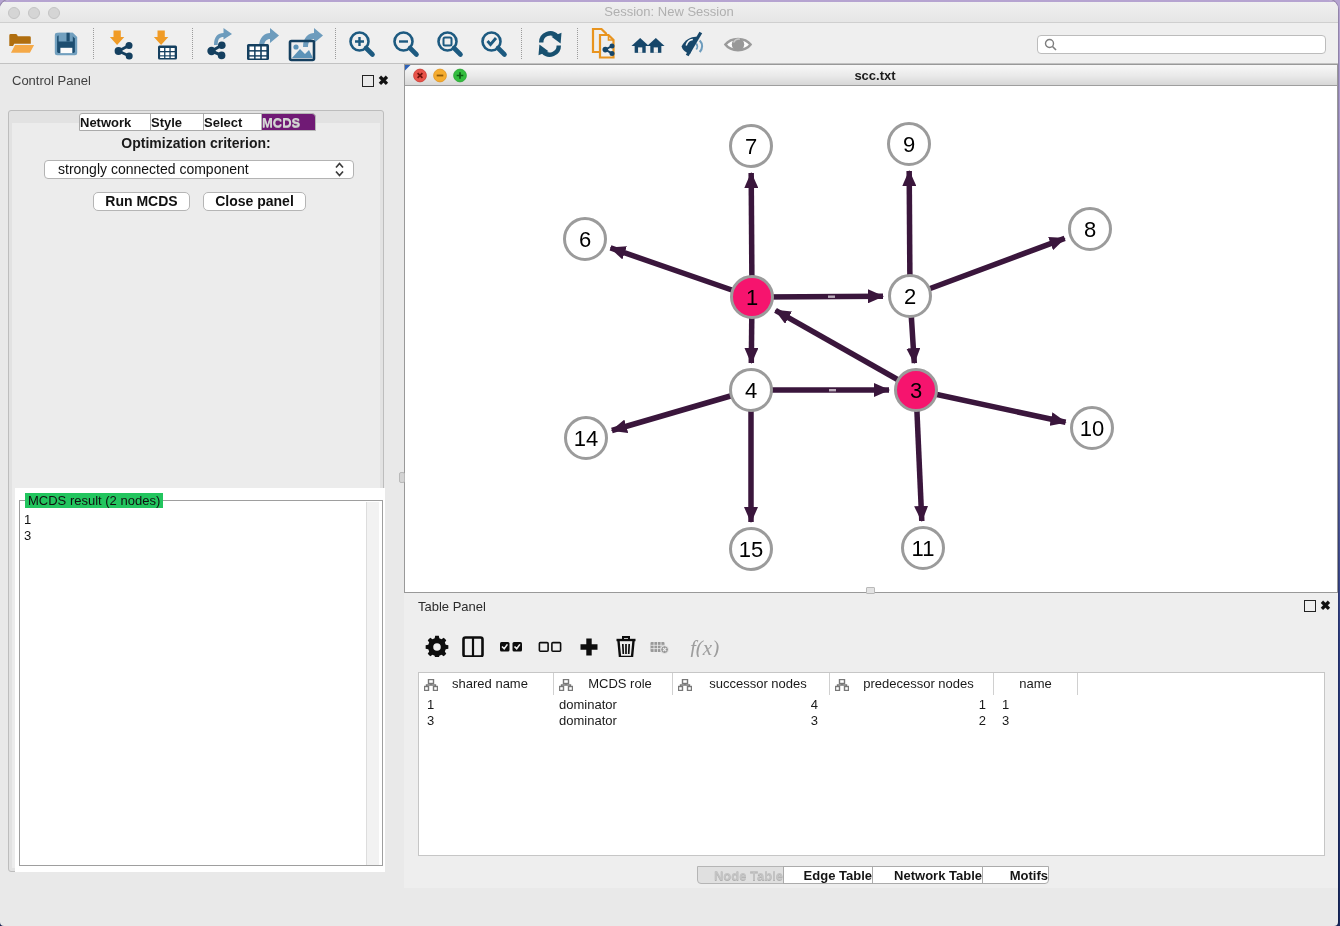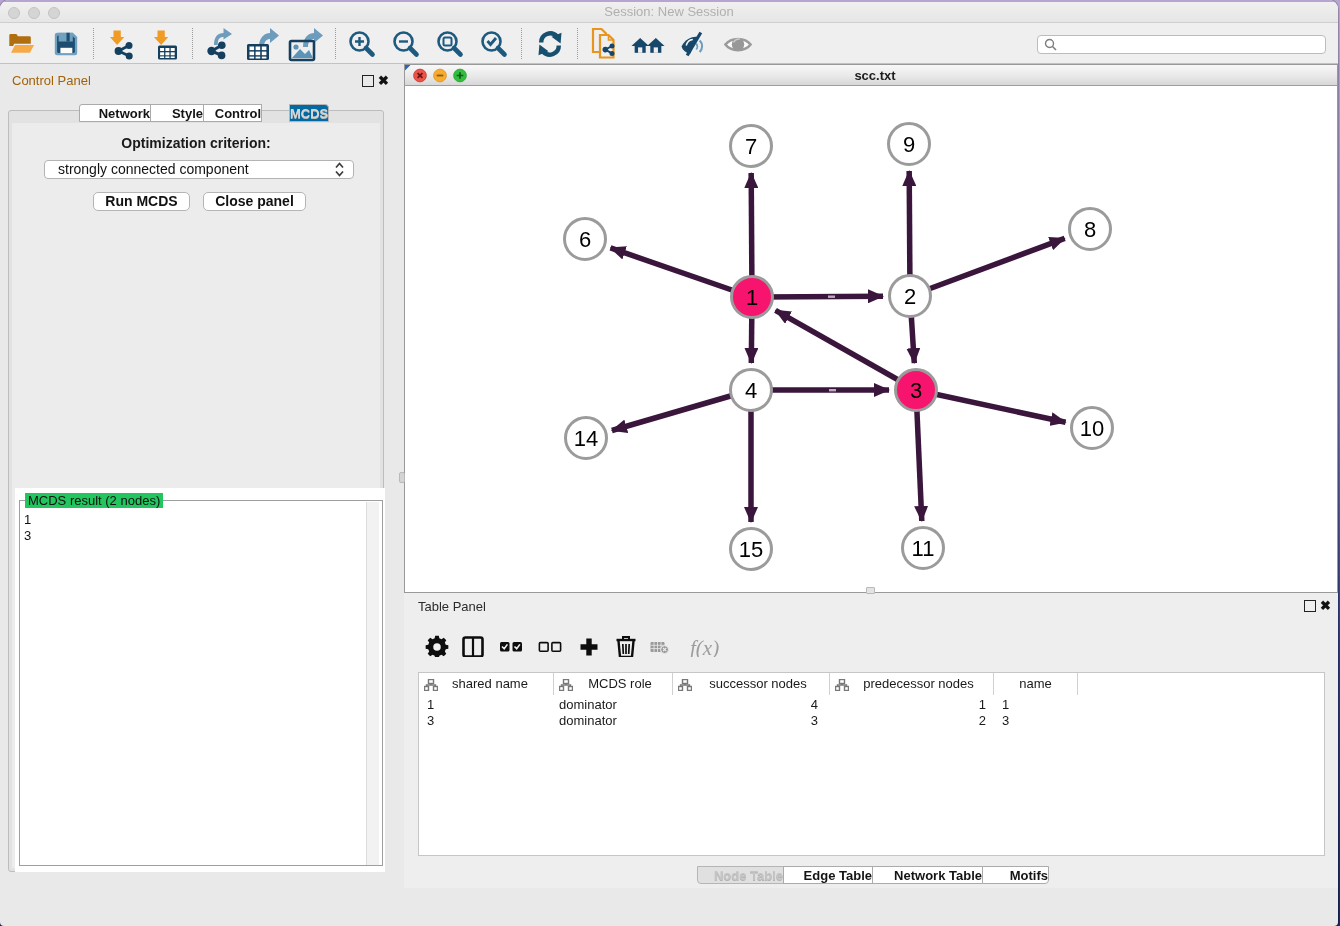--- a/index.html
+++ b/index.html
@@ -17,24 +17,24 @@
 #title-text{position:absolute;top:0;left:0;width:100%;text-align:center;
  font-size:13px;line-height:20px;color:#b0b0b0;}
 
 #toolbar{position:absolute;left:0;top:23px;width:100%;height:40px;
  background:#efefef;border-bottom:1px solid #c2c2c2;}
 .tsep{position:absolute;top:5px;height:31px;width:0;border-left:1px dotted #9b9b9b;}
 #searchbox{position:absolute;left:1037px;top:12px;width:289px;height:19px;
  background:#fff;border:1px solid #bcbcbc;border-radius:4px;box-sizing:border-box;}
 
 #cpanel{position:absolute;left:0;top:64px;width:392px;height:824px;background:#e9e9e9;}
-#cp-title{position:absolute;left:12px;top:9px;font-size:13px;color:#a16207;}
+#cp-title{position:absolute;left:12px;top:9px;font-size:13px;color:#404040;}
 .hicons{position:absolute;top:10px;font-weight:bold;color:#111;}
 .tabs-top{position:absolute;top:33px;height:19px;font-size:13px;z-index:5;}
-.tab{position:absolute;top:7px;height:18px;line-height:18px;text-align:right;font-weight:bold;
+.tab{position:absolute;top:16px;height:18px;line-height:18px;text-align:left;font-weight:bold;
  background:#fff;border:1px solid #aaa;box-sizing:border-box;color:#141414;}
 #tabpane{position:absolute;left:8px;top:46px;width:376px;height:762px;
  background:#e2e2e2;border:1px solid #bdbdbd;border-radius:3px;box-sizing:border-box;}
 #tabinner{position:absolute;left:3px;top:12px;width:368px;height:745px;background:#ececec;}
 #optlabel{position:absolute;left:0;top:71px;width:100%;text-align:center;font-size:14px;font-weight:bold;color:#1a1a1a;}
 #dropdown{position:absolute;left:44px;top:96px;width:310px;height:19px;background:#fff;
  border:1px solid #b3b3b3;border-radius:4px;box-sizing:border-box;
  font-size:14px;line-height:17px;color:#111;padding-left:13px;}
 .btn{position:absolute;top:128px;height:19px;background:#fff;border:1px solid #b5b5b5;
  border-radius:5px;box-sizing:border-box;font-size:14px;font-weight:bold;line-height:17px;text-align:center;color:#111;}
@@ -238,22 +238,22 @@
   </svg>
  </div>
  </div>
  <div id="cpanel">
   <div id="cp-title">Control Panel</div>
   <div class="hicons" style="left:362px;top:11px;width:10px;height:10px;border:1.3px solid #222;"></div>
   <div class="hicons" style="left:378px;top:9px;font-size:13px;">✖</div>
   <div class="tabs-top">
    <div class="tab" style="left:79px;width:72px;border-radius:3px 0 0 0;">Network</div>
    <div class="tab" style="left:150px;width:54px;">Style</div>
-   <div class="tab" style="left:203px;width:59px;">Control</div>
-   <div class="tab" style="left:261px;width:40px;background:#0369a1;color:#d6d6d6;text-shadow:0 1px 0 #bbb;border-color:#b5b5b5;border-radius:0 4px 0 0;margin-left:28px;">MCDS</div>
+   <div class="tab" style="left:203px;width:59px;">Select</div>
+   <div class="tab" style="left:261px;width:55px;background:#701a75;color:#d6d6d6;text-shadow:0 1px 0 #bbb;border-color:#b5b5b5;border-radius:0 4px 0 0;">MCDS</div>
   </div>
   <div id="tabpane">
         <div id="tabinner"></div>
       </div>
   <div id="dropdown">strongly connected component
     <svg width="11" height="15" viewBox="0 0 11 15" style="position:absolute;right:8px;top:1px;">
       <path d="M2 5.5 L5.5 1.5 L9 5.5 M2 9.5 L5.5 13.5 L9 9.5" fill="none" stroke="#3c3c3c" stroke-width="1.7"></path>
     </svg>
   </div>
   <div id="optlabel">Optimization criterion:</div>

